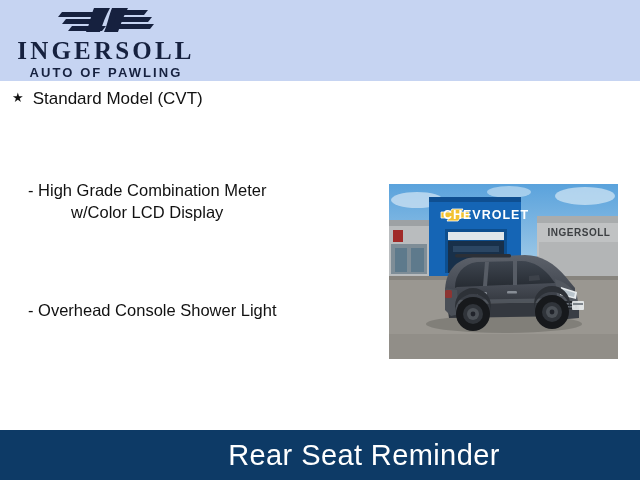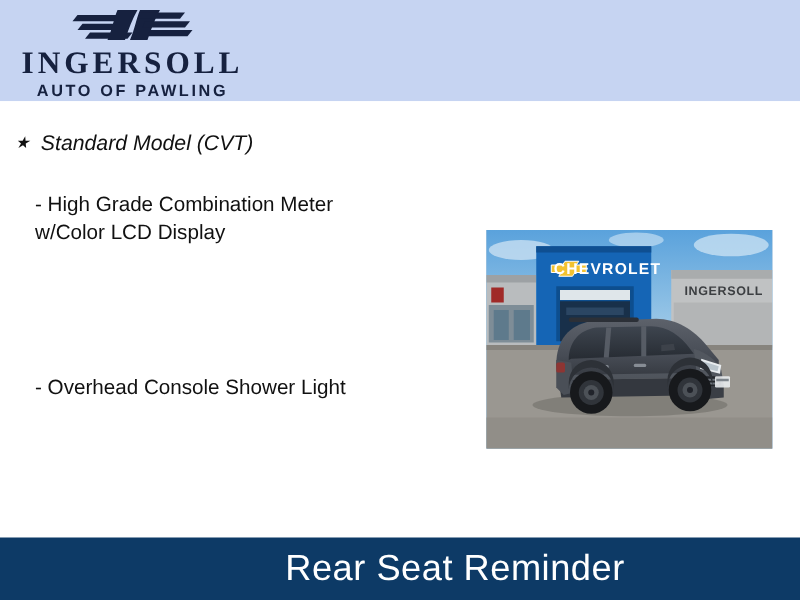--- a/index.html
+++ b/index.html
@@ -87,43 +87,42 @@
     left: 0;
     top: 81px;
     width: 640px;
     height: 349px;
     background: #ffffff;
   }
 
   .bullet-main {
     position: absolute;
     left: 12px;
-    top: 24px;
+    top: 8px;
     font-size: 17px;
     color: #111111;
     white-space: nowrap;
-    font-style: italic;
   }
   .bullet-main .star {
     display: inline-block;
     font-size: 13px;
     vertical-align: 2px;
     margin-right: 9px;
     color: #111111;
   }
 
   .sub-item {
     position: absolute;
     left: 28px;
     font-size: 16.5px;
     color: #111111;
     line-height: 22px;
     white-space: pre-line;
   }
-  .sub-1 { top: 72px; }
+  .sub-1 { top: 98px; text-align: center; }
   .sub-2 { top: 168px; }
   .sub-3 { top: 218px; }
   .sub-4 { top: 291px; }
 
   
   .photo {
     position: absolute;
     left: 389px;
     top: 103px;
     width: 229px;

